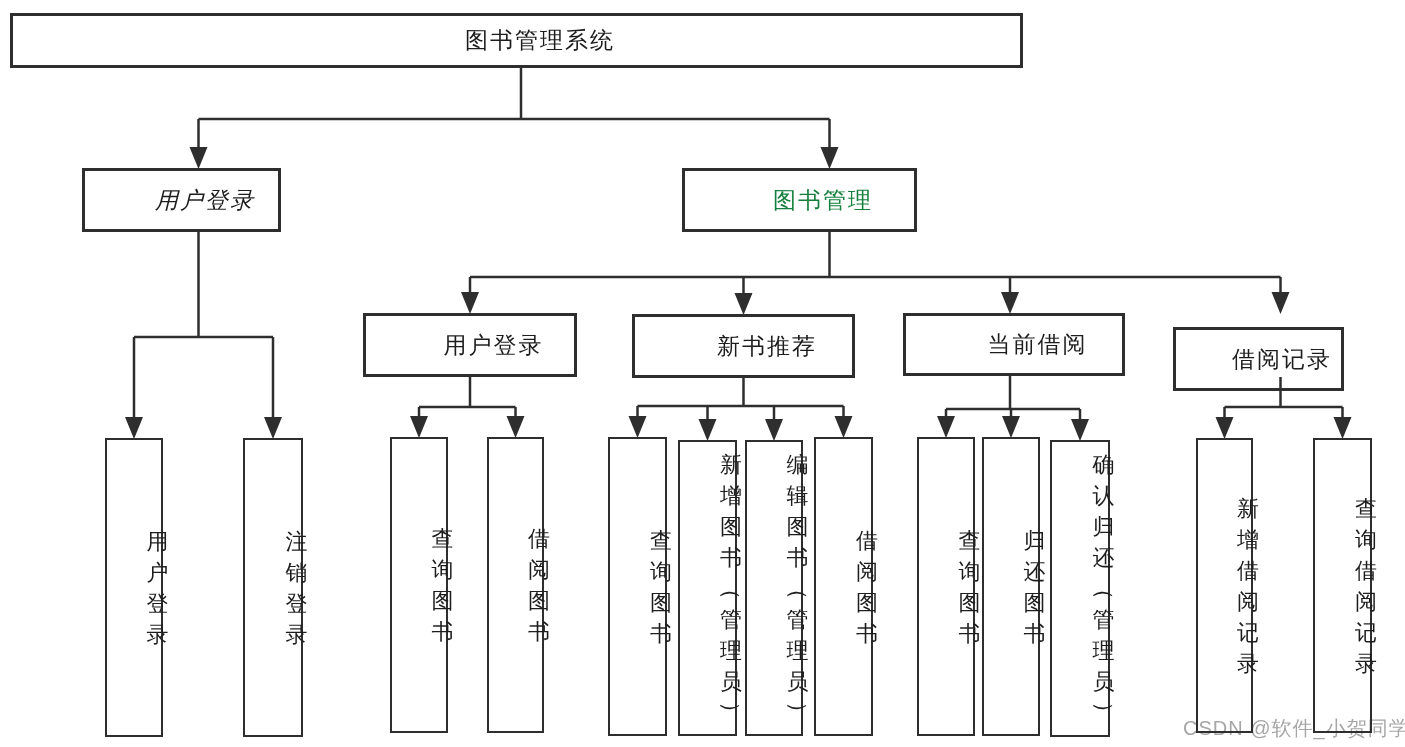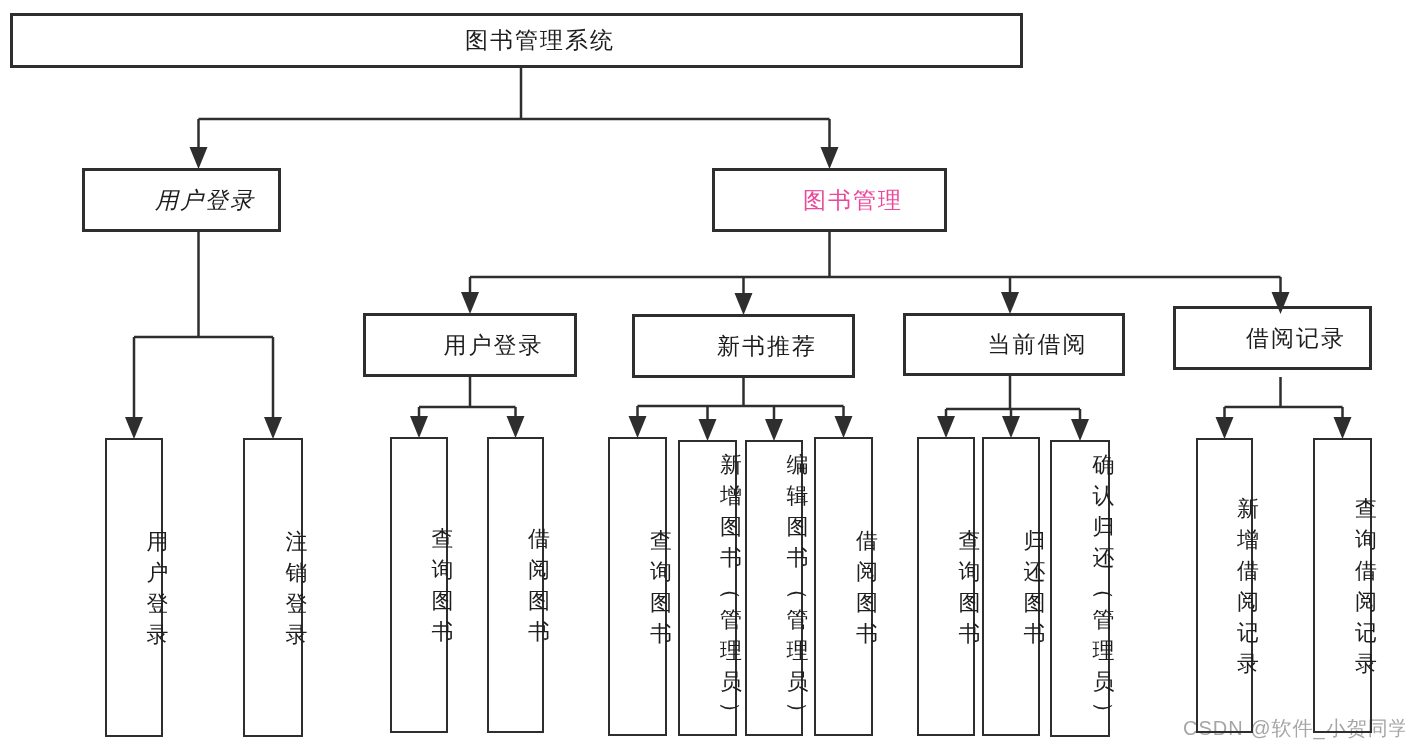--- a/index.html
+++ b/index.html
@@ -85,33 +85,33 @@
       <line x1="1342.5" y1="407" x2="1342.5" y2="422" stroke="#2e2e2e" stroke-width="2.5"></line>
       <polygon points="1333.5,417 1351.5,417 1342.5,439" fill="#2e2e2e"></polygon>
     </svg>
   <div class="watermark" style="color: rgb(166, 166, 166);">CSDN @软件_小贺同学</div>
 <div class="node h" style="left: 10px; top: 13px; width: 1013px; height: 55px; border-color: rgb(46, 46, 46); color: rgb(29, 29, 29);">
       <span>图书管理系统</span>
     </div>
     <div class="node h" style="left: 82px; top: 168px; width: 199px; height: 64px; border-color: rgb(46, 46, 46); color: rgb(29, 29, 29); font-style: italic;">
       <span>用户登录</span>
     </div>
-    <div class="node h" style="left: 712px; top: 168px; width: 235px; height: 64px; border-color: rgb(46, 46, 46); color: #ec4899;">
+    <div class="node h" style="left: 682px; top: 168px; width: 235px; height: 64px; border-color: rgb(46, 46, 46); color: #15803d;">
       <span>图书管理</span>
     </div>
     <div class="node h" style="left: 363px; top: 313px; width: 214px; height: 64px; border-color: rgb(46, 46, 46); color: rgb(29, 29, 29);">
       <span>用户登录</span>
     </div>
     <div class="node h" style="left: 632px; top: 314px; width: 223px; height: 64px; border-color: rgb(46, 46, 46); color: rgb(29, 29, 29);">
       <span>新书推荐</span>
     </div>
     <div class="node h" style="left: 903px; top: 313px; width: 222px; height: 63px; border-color: rgb(46, 46, 46); color: rgb(29, 29, 29);">
       <span>当前借阅</span>
     </div>
-    <div class="node h" style="left: 1173px; top: 306px; width: 199px; height: 64px; border-color: rgb(46, 46, 46); color: rgb(29, 29, 29);">
+    <div class="node h" style="left: 1173px; top: 327px; width: 171px; height: 64px; border-color: rgb(46, 46, 46); color: rgb(29, 29, 29);">
       <span>借阅记录</span>
     </div>
     <div class="node v" style="left: 105px; top: 438px; width: 58px; height: 299px; border-color: rgb(46, 46, 46); color: rgb(29, 29, 29);">
       <div class="col">
         <span style="height: 31px; line-height: 31px;">用</span>
         <span style="height: 31px; line-height: 31px;">户</span>
         <span style="height: 31px; line-height: 31px;">登</span>
         <span style="height: 31px; line-height: 31px;">录</span>
       </div>
     </div>

